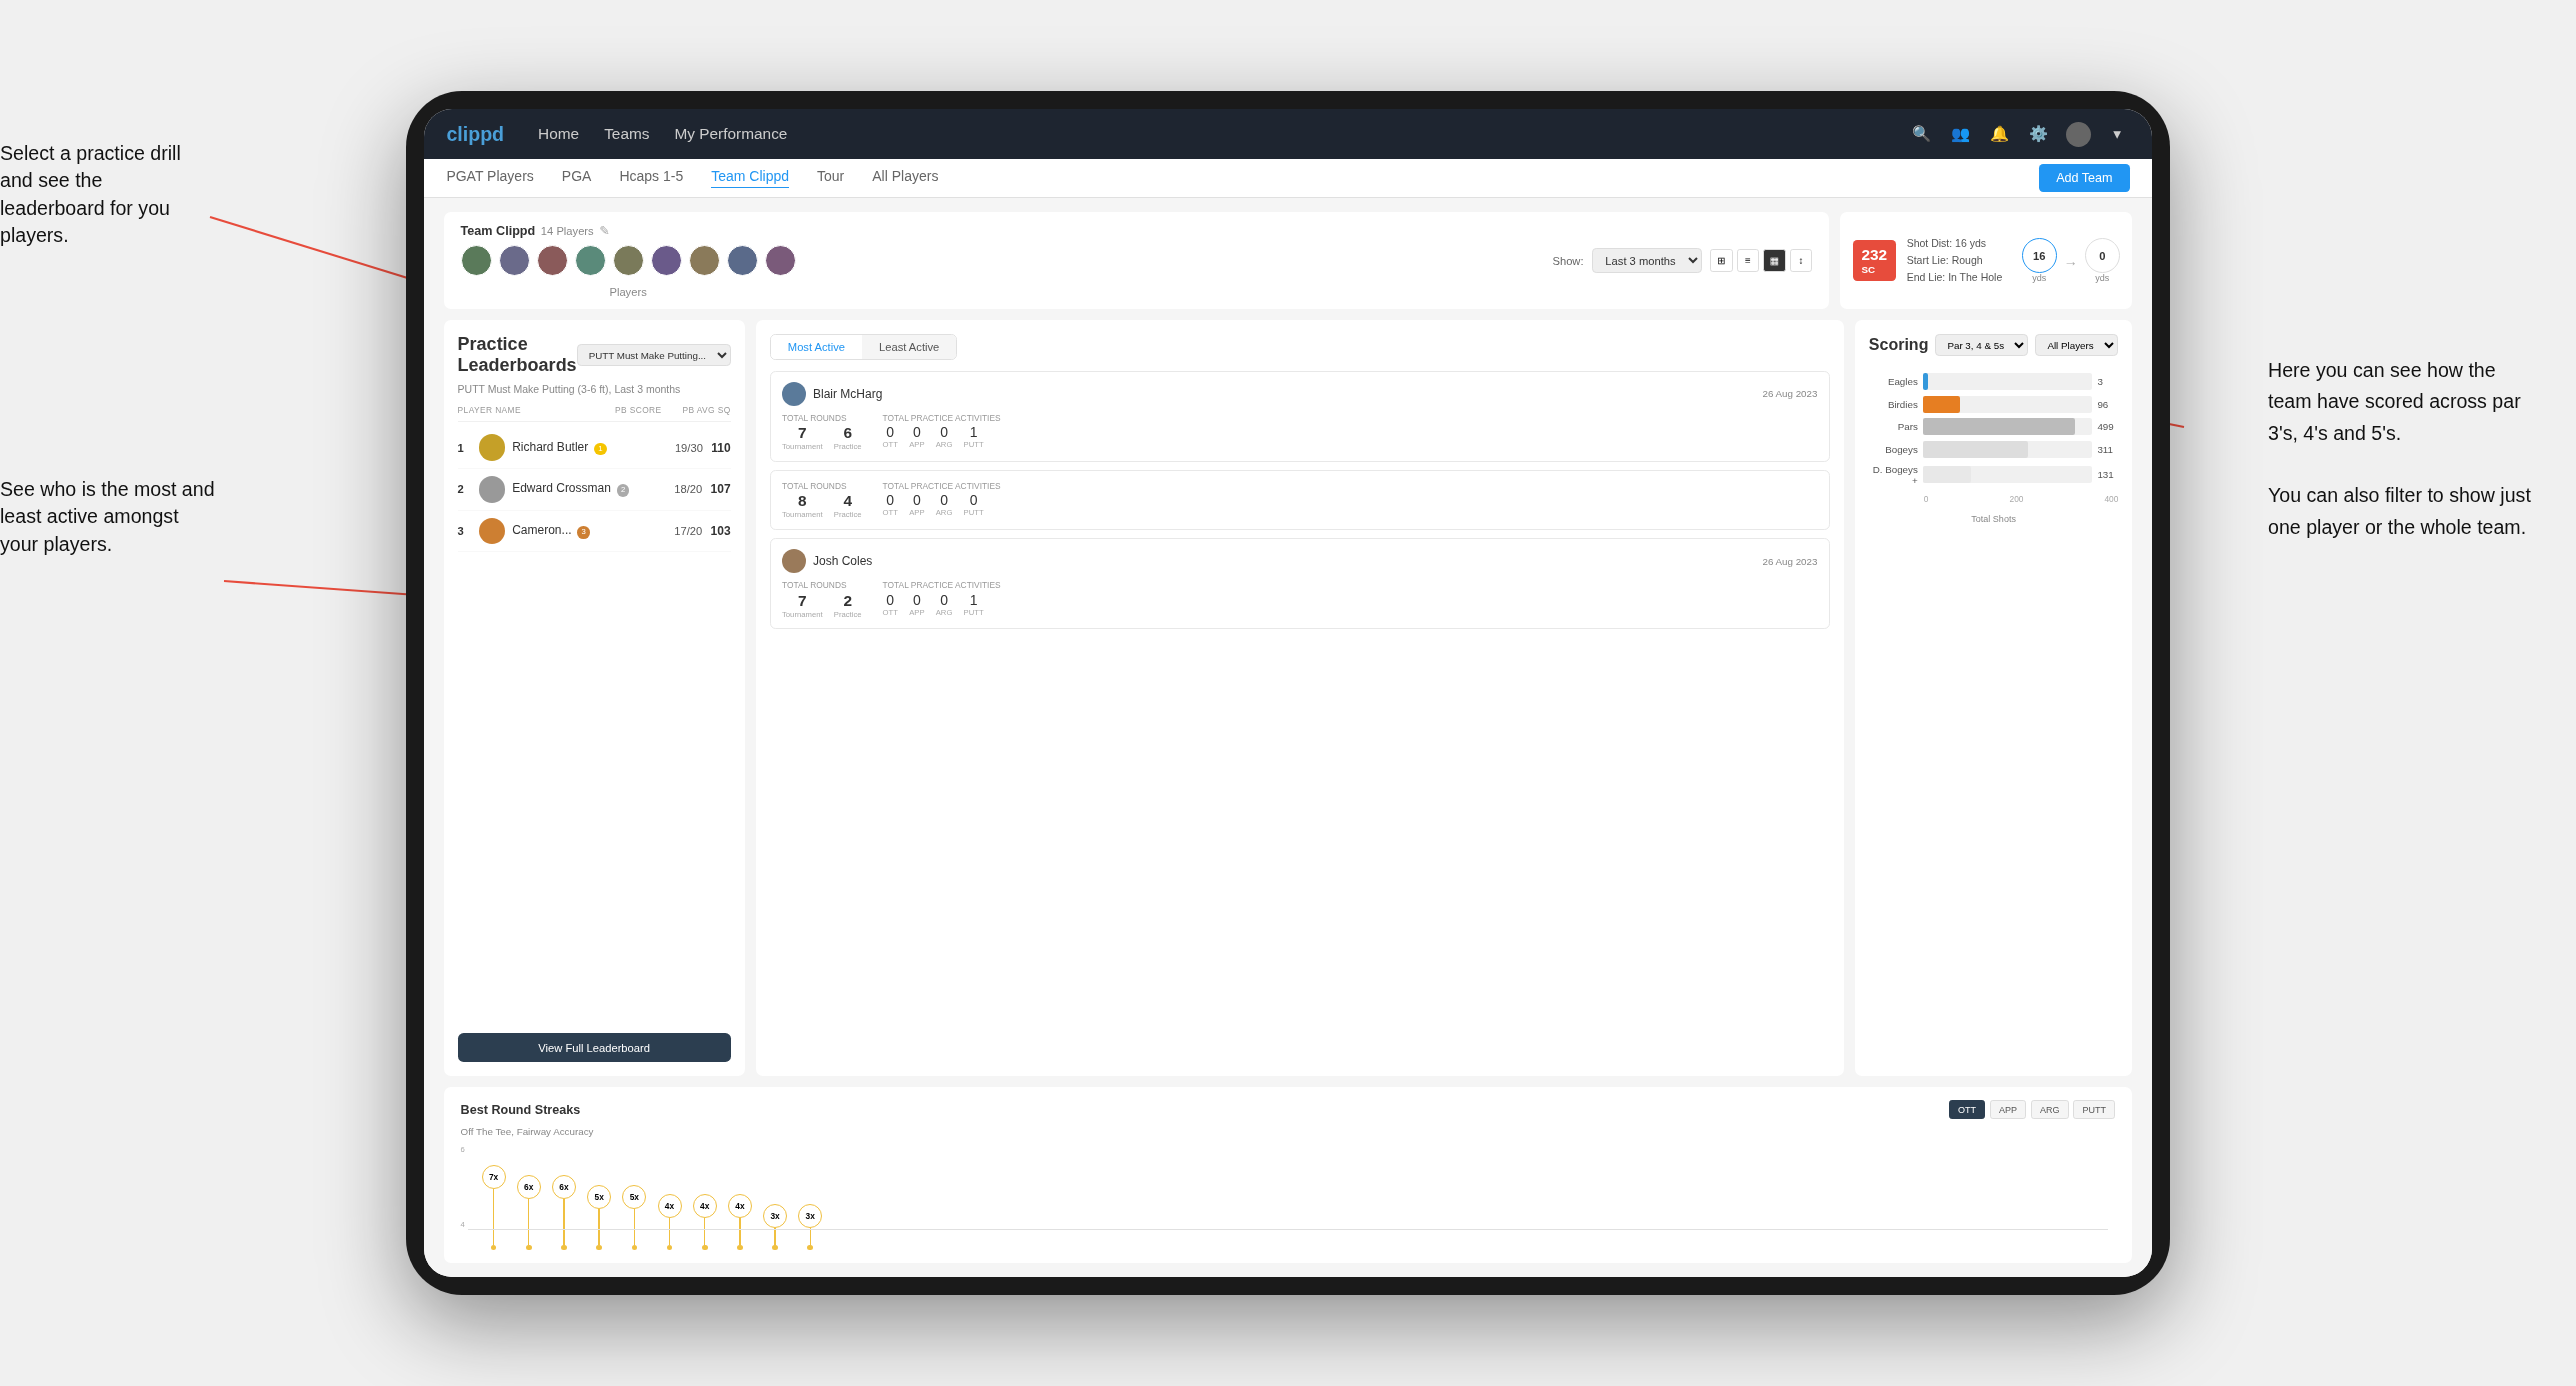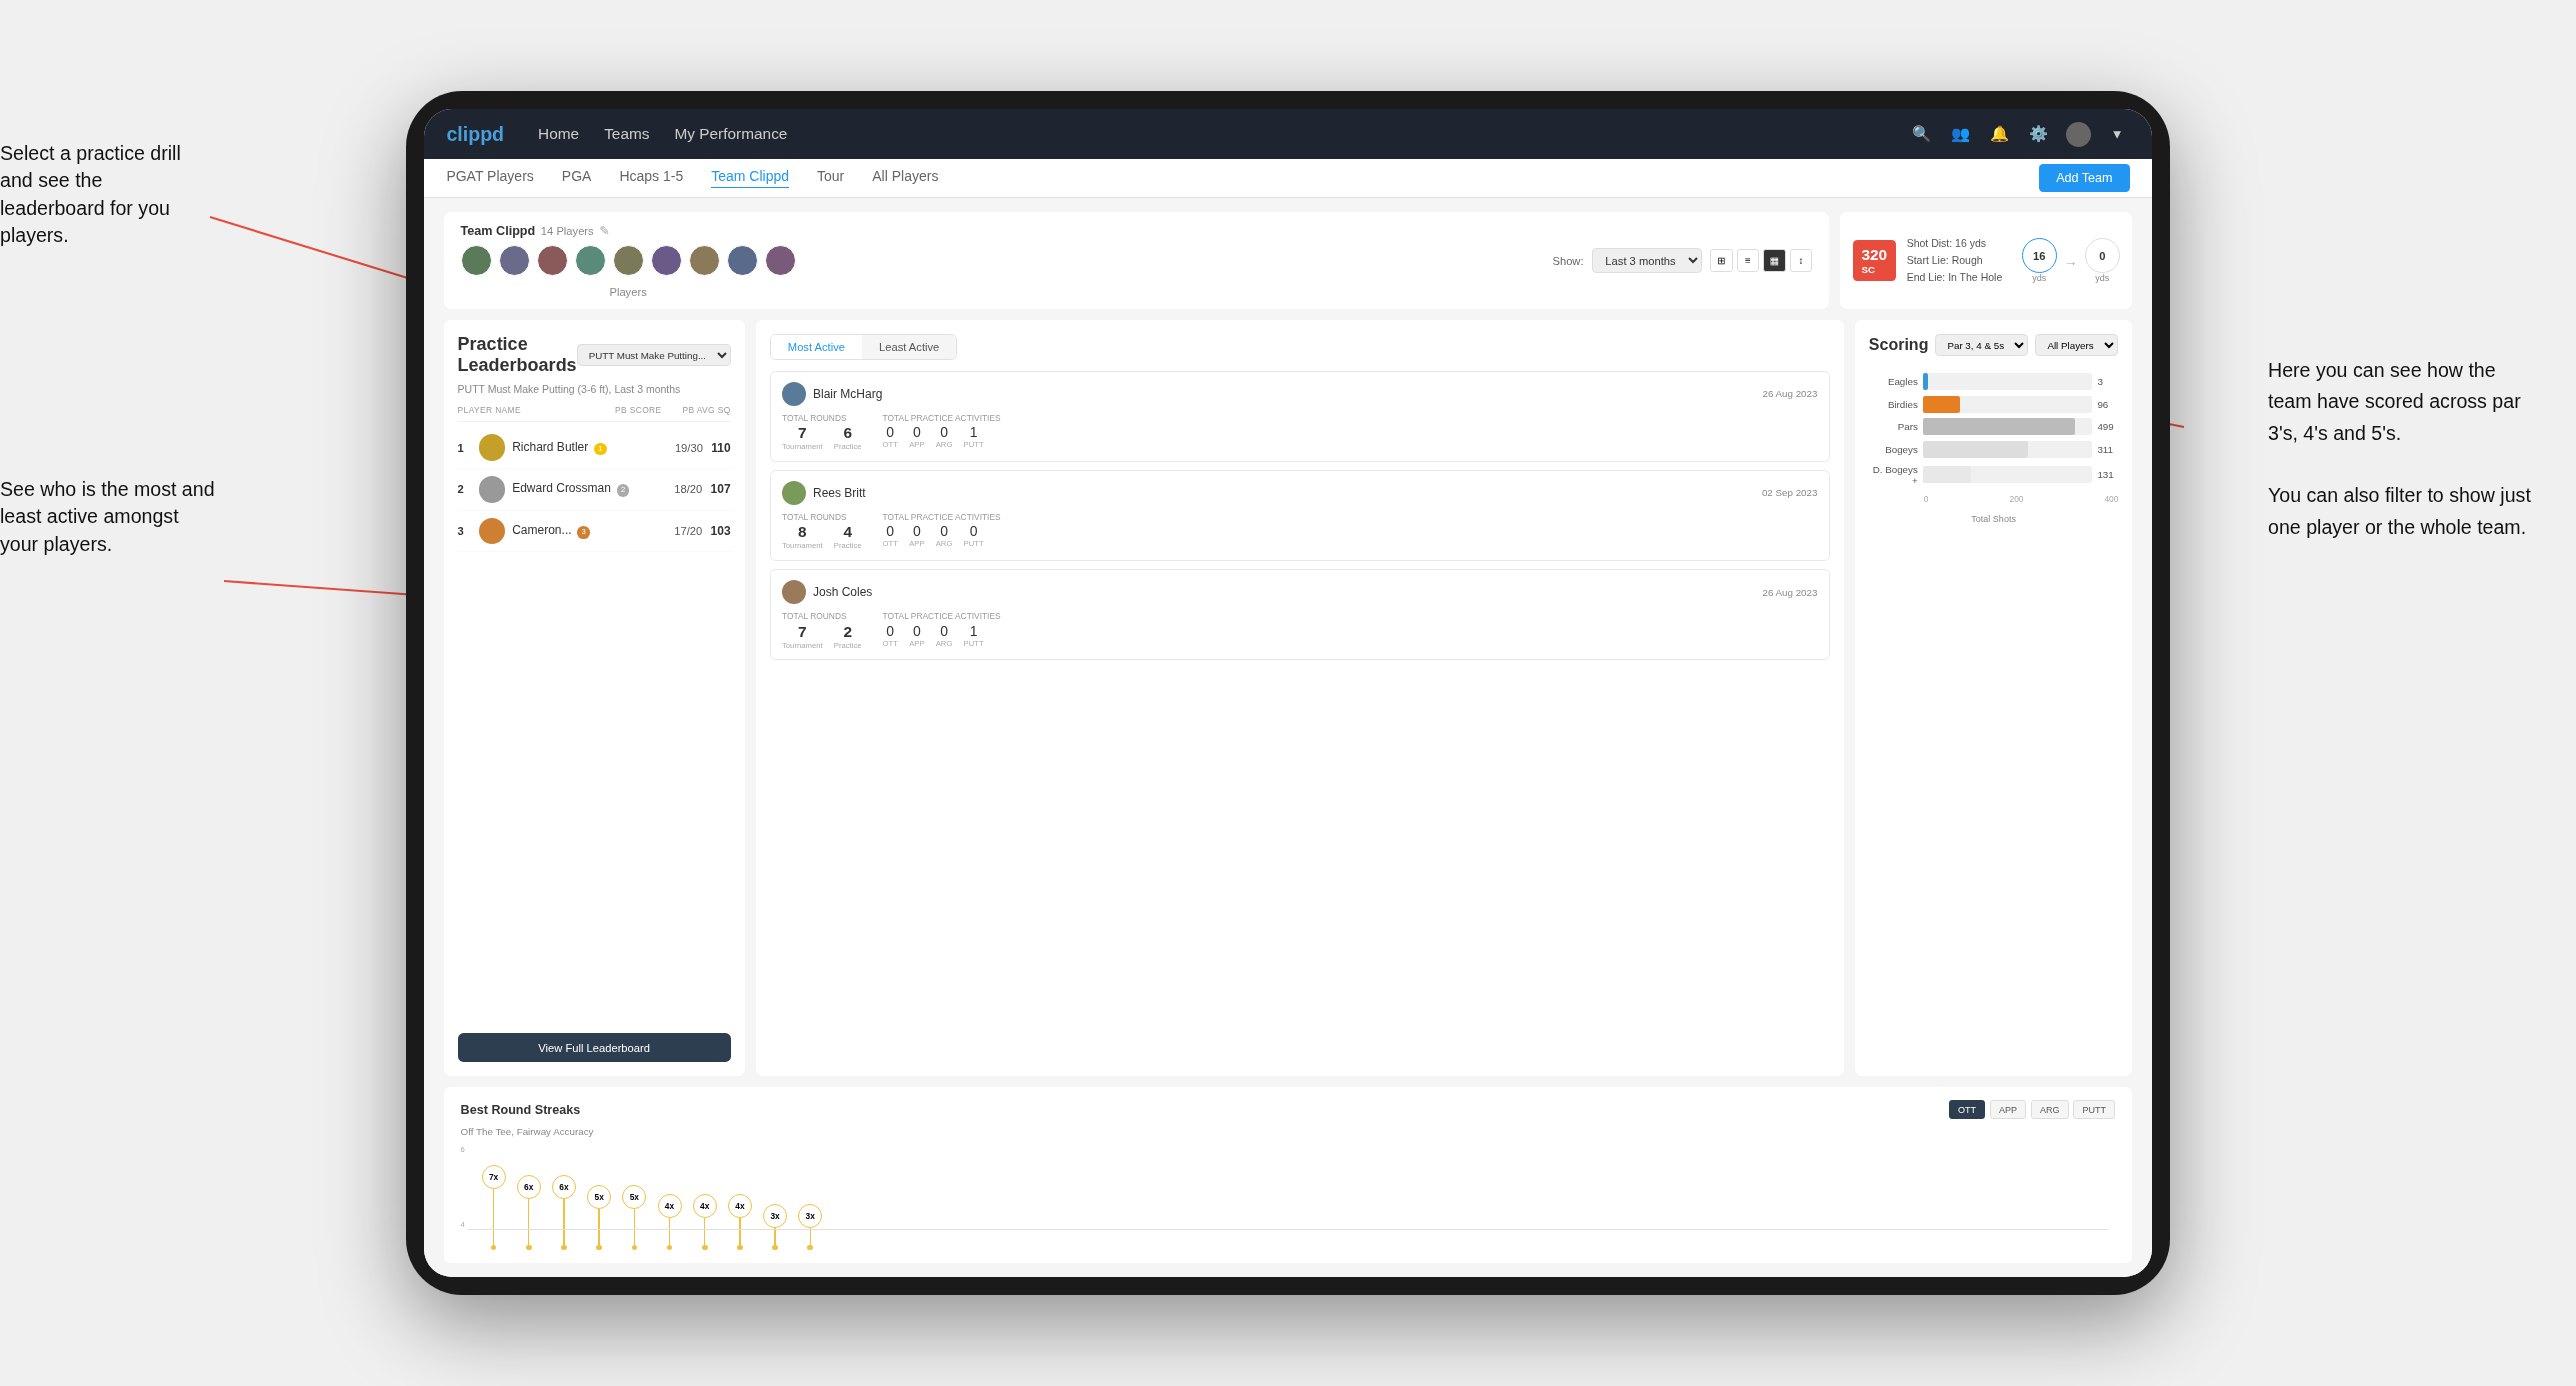--- a/index.html
+++ b/index.html
@@ -708,21 +708,21 @@
               <div class="view-icon-btn">≡</div>
               <div class="view-icon-btn active">▦</div>
               <div class="view-icon-btn">↕</div>
             </div>
           </div>
         </div>
 
         <div class="shot-info-card">
           <div style="display:flex; align-items:center; gap:4.2px;">
             <div class="shot-badge">
-              <div>320</div>
+              <div>232</div>
               <div style="font-size:9.8px;">SC</div>
             </div>
           </div>
           <div class="shot-details">
             <div>Shot Dist: 16 yds</div>
             <div>Start Lie: Rough</div>
             <div>End Lie: In The Hole</div>
           </div>
           <div class="shot-circles">
             <div style="text-align:center;">
@@ -844,25 +844,20 @@
                   <div class="stat-sub-item">
                     <span class="stat-value-sm">1</span>
                     <span class="stat-sub-label">PUTT</span>
                   </div>
                 </div>
               </div>
             </div>
           </div>
 
           <div class="player-activity-item">
-            <div class="player-activity-header">
-              <div class="activity-avatar" style="background:#7a9a5a;"></div>
-              <span class="activity-name">Rees Britt</span>
-              <span class="activity-date">02 Sep 2023</span>
-            </div>
             <div class="activity-stats">
               <div class="stat-group">
                 <span class="stat-label">Total Rounds</span>
                 <div class="stat-sub">
                   <div class="stat-sub-item">
                     <span class="stat-value">8</span>
                     <span class="stat-sub-label">Tournament</span>
                   </div>
                   <div class="stat-sub-item">
                     <span class="stat-value">4</span>

